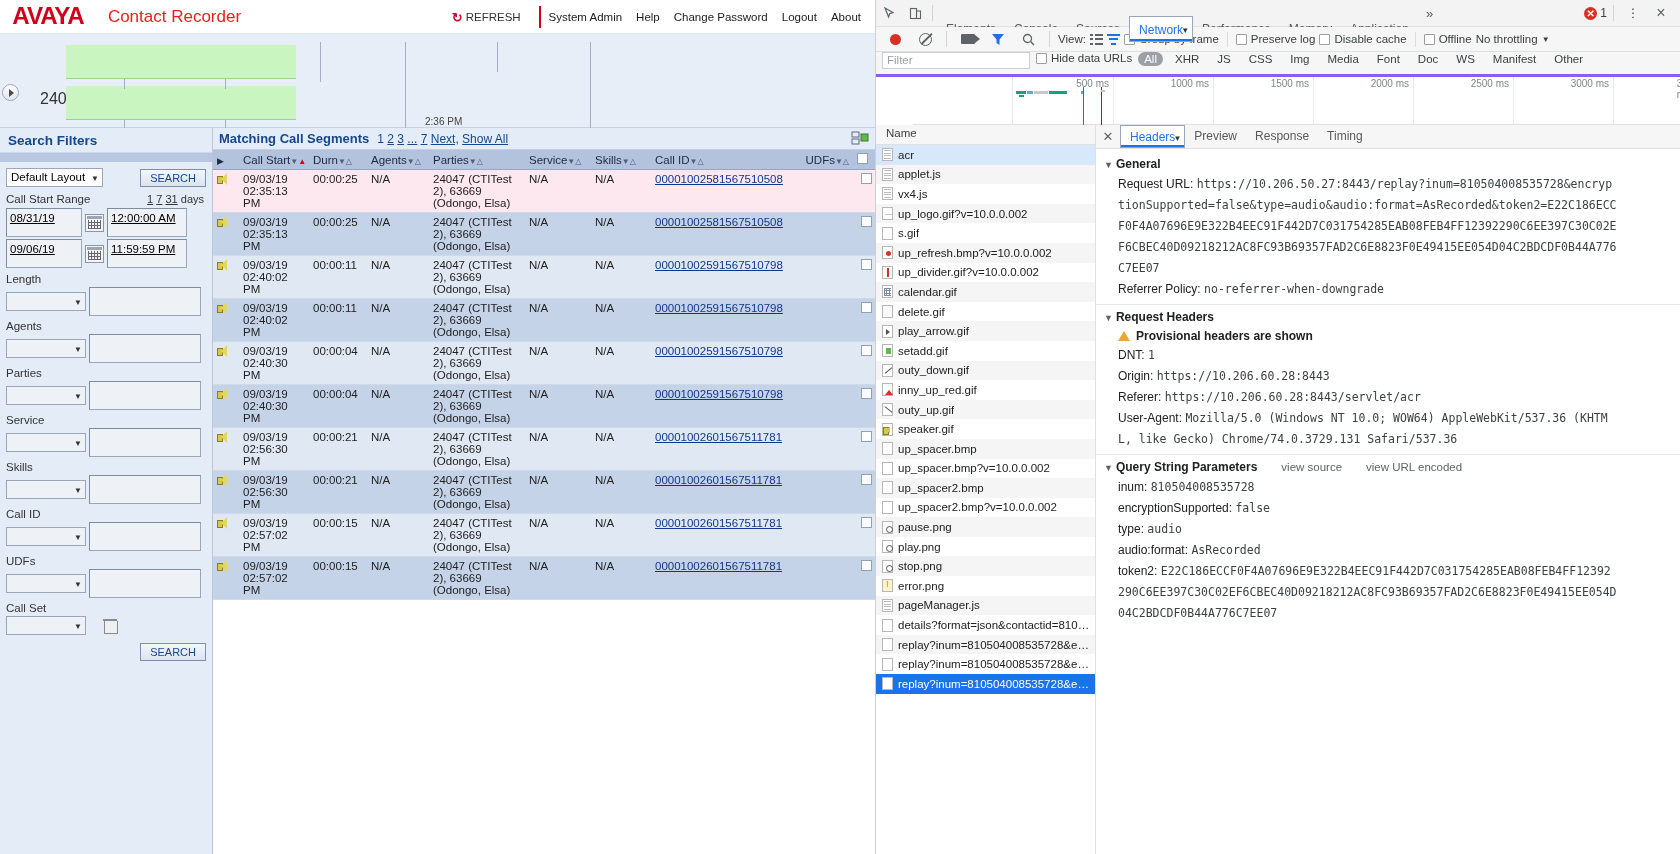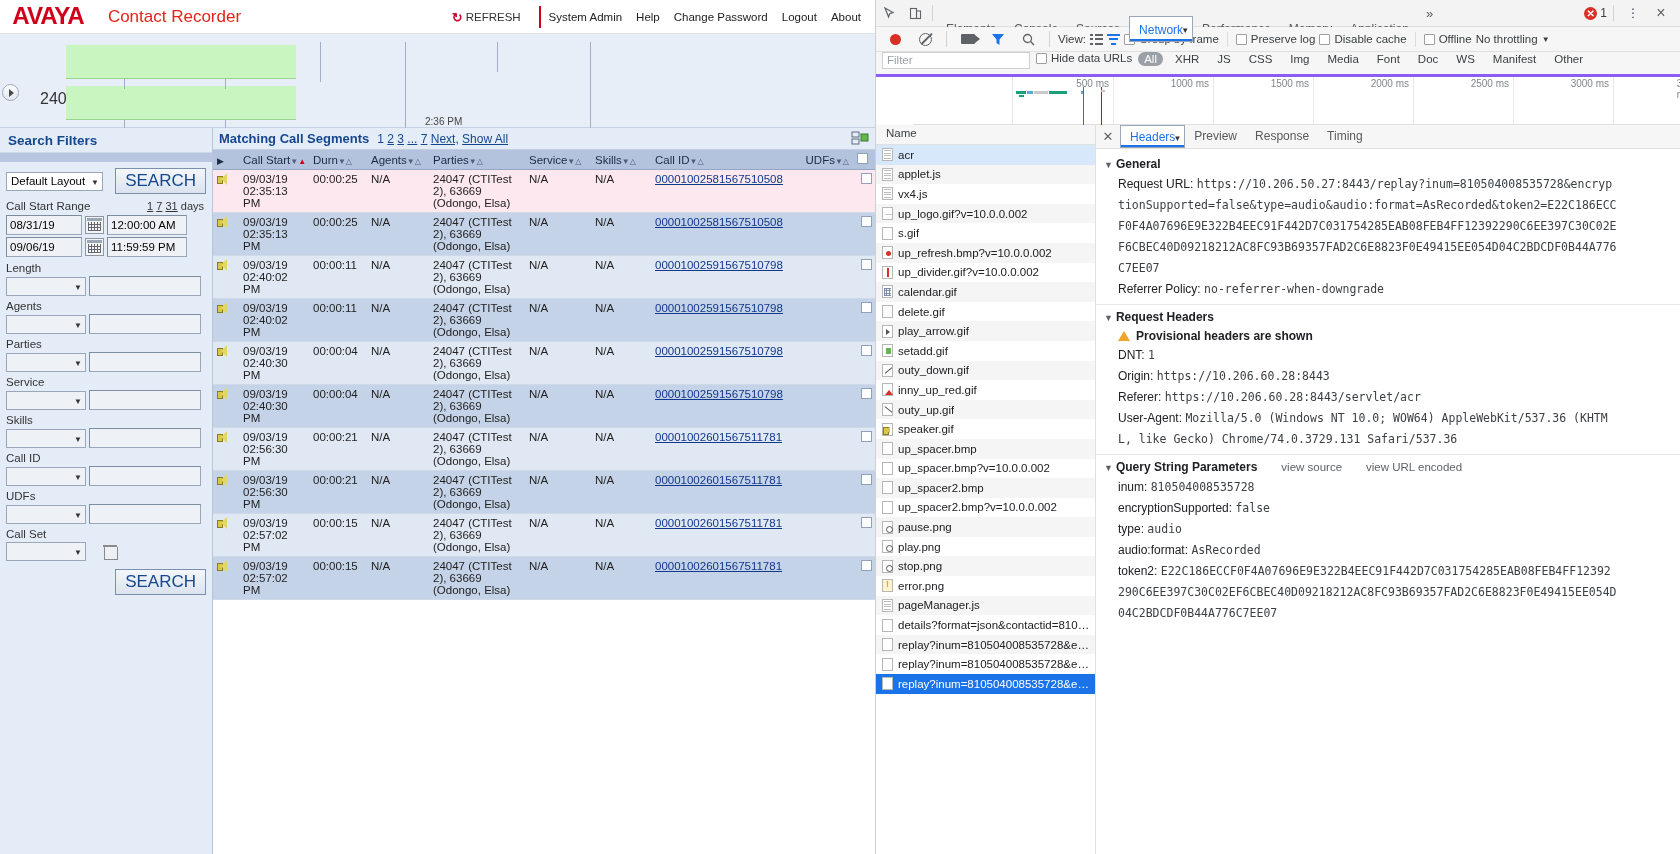--- a/index.html
+++ b/index.html
@@ -60,30 +60,30 @@
   .layout-row { display:flex; align-items:center; justify-content:space-between; padding:6px 6px 2px 6px; }
   .sel {
     border:1px solid #9aa7b8; background:#fff; font-size:11.5px; color:#000;
     height:19px; line-height:17px; padding:0 16px 0 4px; position:relative; display:inline-block;
   }
   .sel:after { content:"\25BC"; position:absolute; right:3px; top:1px; font-size:8px; color:#333; }
   .sel-wide { width:97px; }
   .sel-empty { width:80px; background:#eef1f5; }
   .btn-search {
     border:1px solid #7d8fae; background:linear-gradient(#f4f7fb,#dbe3ef);
-    color:#14478f; font-size:17px; padding:2px 9px; cursor:pointer;text-align:right;
+    color:#14478f; font-size:11px; padding:2px 9px; cursor:pointer;text-align:right;
   }
   .lbl { font-size:11.5px; color:#333; padding:4px 0 2px 6px; display:block; }
   .range-head { display:flex; justify-content:space-between; align-items:baseline; padding:4px 8px 2px 6px; }
   .range-head .days { font-size:11px; color:#333; }
   .range-head .days u { cursor:pointer; }
   .date-row { display:flex; align-items:center; gap:3px; padding:1px 6px; }
   .txt {
     border:1px solid #9aa7b8; border-top-color:#7e8ca0; border-left-color:#7e8ca0;
-    background:#eef1f5; height:20px; font-size:11.5px; color:#000; padding:1px 3px; line-height:16px;
+    background:#eef1f5; height:29px; font-size:11.5px; color:#000; padding:1px 3px; line-height:16px;text-decoration:underline;
   }
   .txt-date { width:76px; }
   .txt-time { width:80px; }
   .cal-icon {
     width:19px; height:18px; border:1px solid #8b97a8; background:#f4f4f0;
     display:inline-block; position:relative; overflow:hidden;
   }
   .cal-icon:before { content:""; position:absolute; left:1px; right:1px; top:1px; height:3px; background:#9aa5b5; }
   .cal-icon:after {
     content:""; position:absolute; left:2px; right:2px; top:5px; bottom:2px;

